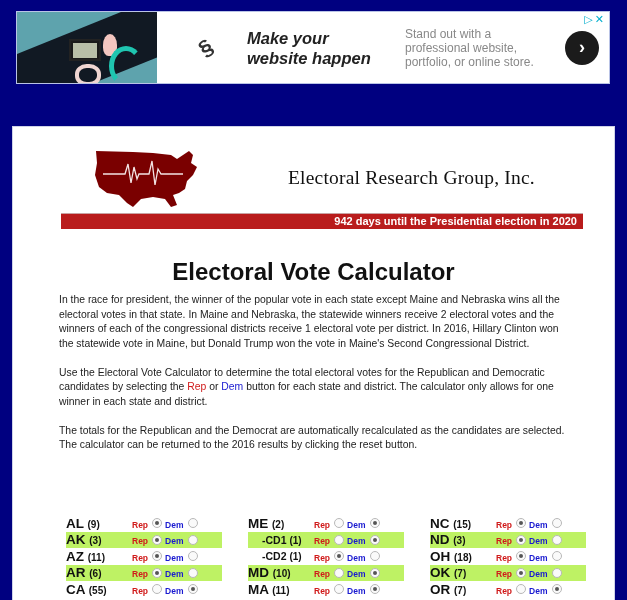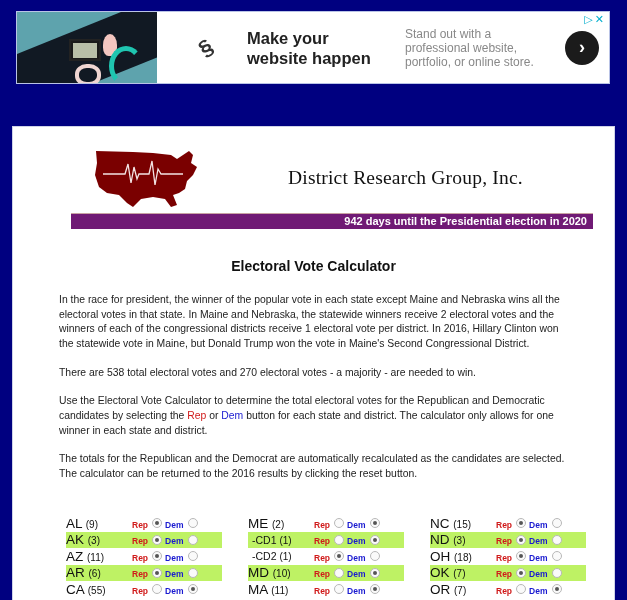--- a/index.html
+++ b/index.html
@@ -9,43 +9,43 @@
   
   .ad { position: absolute; left: 16px; top: 11px; width: 594px; height: 73px; background: #fff; border: 1px solid #b9c3e6; display: flex; align-items: center; overflow: hidden; }
   .ad-img { width: 140px; height: 71px; background: #5ea3ad; position: relative; overflow: hidden; flex-shrink: 0; }
   .ad-img .dark { position: absolute; left: 0; bottom: 0; width: 160px; height: 60px; background: #111923; transform: skewY(-22deg); transform-origin: left bottom; top: 42px; }
   .ad-img .laptop { position: absolute; left: 52px; top: 27px; width: 32px; height: 22px; background: #1a1a1a; border: 2px solid #222; }
   .ad-img .laptop i { position: absolute; left: 2px; top: 2px; width: 24px; height: 15px; background: #b9bfa8; }
   .ad-img .ring { position: absolute; left: 92px; top: 34px; width: 34px; height: 40px; border: 5px solid #1fc5b0; border-radius: 50%; border-right-color: transparent; border-bottom-color: transparent; }
   .ad-img .blob { position: absolute; left: 58px; top: 52px; width: 26px; height: 22px; border: 4px solid #f0d6d2; border-radius: 45%; }
   .ad-img .pink { position: absolute; left: 86px; top: 22px; width: 14px; height: 22px; background: #f3c6c0; border-radius: 50% 50% 40% 40%; }
   .ad-logo { width: 30px; margin-left: 34px; margin-right: 26px; color: #333; font-size: 22px; font-weight: bold; transform: rotate(-35deg); flex-shrink: 0; text-align: center; }
-  .ad-head { font-size: 16.5px; font-weight: bold; color: #222; line-height: 20px; width: 140px; flex-shrink: 0; }
+  .ad-head { font-size: 16.5px; font-weight: bold; color: #222; line-height: 20px; width: 140px; flex-shrink: 0; font-style: italic; }
   .ad-sub { font-size: 12px; color: #888; line-height: 14px; margin-left: 18px; width: 145px; flex-shrink: 0; }
   .ad-go { width: 34px; height: 34px; border-radius: 50%; background: #1b1b1b; color: #fff; margin-left: 15px; display: flex; align-items: center; justify-content: center; font-size: 18px; font-weight: bold; flex-shrink: 0; }
   .ad-choices { position: absolute; right: 3px; top: 1px; font-size: 11px; color: #00aecd; letter-spacing: 2px; }
 
   
   .panel { position: absolute; left: 12px; top: 126px; width: 603px; height: 480px; background: #fff; border: 1px solid #cfd3e8; }
   .logo-map { position: absolute; left: 80px; top: 22px; width: 110px; height: 60px; }
   .brand { position: absolute; left: 275px; top: 40px; font-family: "Liberation Serif", serif; font-size: 19.5px; color: #111; letter-spacing: 0.2px; }
-  .bar { position: absolute; left: 58px; top: 86px; width: 522px; height: 16px; background: #701a75; border-top: 1px solid #c9a3a3; color: #fff; font-size: 11px; font-weight: bold; text-align: right; padding-right: 6px; line-height: 15px; }
-  .title { position: absolute; left: 0; top: 131px; width: 100%; text-align: center; font-size: 14px; font-weight: bold; color: #111; }
+  .bar { position: absolute; left: 48px; top: 86px; width: 522px; height: 16px; background: #b91c1c; border-top: 1px solid #c9a3a3; color: #fff; font-size: 11px; font-weight: bold; text-align: right; padding-right: 6px; line-height: 15px; }
+  .title { position: absolute; left: 0; top: 131px; width: 100%; text-align: center; font-size: 24px; font-weight: bold; color: #111; }
   .text { position: absolute; left: 46px; top: 166px; width: 515px; font-size: 10.4px; line-height: 14.6px; color: #222; }
   .text p { margin-bottom: 14.2px; }
   .rep { color: #d01a1a; }
   .dem { color: #1a1ad0; }
 
   
   .states { position: absolute; left: 54px; top: 389px; width: 520px; display: flex; justify-content: space-between; }
   .col { width: 156px; }
   .row { height: 16.5px; display: flex; align-items: center; padding-left: 0; }
   .row.alt { background: #bef264; }
-  .st { width: 66px; font-weight: normal; font-size: 13.5px; color: #111; white-space: nowrap; }
-  .st.sub { font-size: 10.5px; padding-left: 4px; }
+  .st { width: 66px; font-weight: bold; font-size: 13.5px; color: #111; white-space: nowrap; }
+  .st.sub { font-size: 10.5px; padding-left: 14px; }
   .st small { font-size: 10px; }
   .lbl { font-size: 8.5px; font-weight: bold; margin-top: 3px; }
   .lbl.r { color: #d01a1a; margin-left: 0px; }
   .lbl.d { color: #1a1ad0; }
   .radio { width: 10px; height: 10px; border-radius: 50%; border: 1px solid #b8b8b8; background: #fafafa; margin: 0 3px 0 4px; display: inline-flex; align-items: center; justify-content: center; }
   .radio.on::after { content: ""; width: 4px; height: 4px; border-radius: 50%; background: #555; }
 </style>
 </head>
 <body>
 
@@ -66,28 +66,27 @@
     <span>›</span>
   </div>
   <div class="ad-choices">▷✕</div>
 </div>
 
 <div class="panel">
   <svg class="logo-map" viewBox="0 0 110 60">
     <path d="M3 2 L40 3 L60 4 L78 6 L84 10 L90 6 L96 2 L100 6 L98 14 L104 18 L100 26 L94 32 L92 40 L86 44 L80 46 L84 56 L78 58 L72 50 L60 48 L48 50 L40 58 L34 54 L26 46 L14 44 L6 38 L2 26 L4 14 Z" fill="#7a0000"></path>
     <polyline points="10,25 32,25 35,15 38,34 41,18 44,30 46,25 56,25 59,12 62,36 65,20 68,25 90,25" fill="none" stroke="#f3e3e3" stroke-width="1.3"></polyline>
   </svg>
-  <div class="brand">District Research Group, Inc.</div>
+  <div class="brand">Electoral Research Group, Inc.</div>
   <div class="bar">942 days until the Presidential election in 2020</div>
 
   <h1 class="title">Electoral Vote Calculator</h1>
 
   <div class="text">
     <p>In the race for president, the winner of the popular vote in each state except Maine and Nebraska wins all the electoral votes in that state. In Maine and Nebraska, the statewide winners receive 2 electoral votes and the winners of each of the congressional districts receive 1 electoral vote per district. In 2016, Hillary Clinton won the statewide vote in Maine, but Donald Trump won the vote in Maine's Second Congressional District.</p>
-    <p>There are 538 total electoral votes and 270 electoral votes - a majority - are needed to win.</p>
     <p><span>Use the Electoral Vote Calculator to determine the total electoral votes for the Republican and Democratic candidates by selecting the </span><span class="rep">Rep</span><span> or </span><span class="dem">Dem</span><span> button for each state and district. The calculator only allows for one winner in each state and district.</span></p>
     <p>The totals for the Republican and the Democrat are automatically recalculated as the candidates are selected. The calculator can be returned to the 2016 results by clicking the reset button.</p>
   </div>
 </div>
 
 <div class="states" style="top:515px; left:66px;">
   <div class="col" id="col1">
       <div class="row">
         <span class="st"><span>AL</span> <small>(9)</small></span>
         <span class="lbl r">Rep</span>

